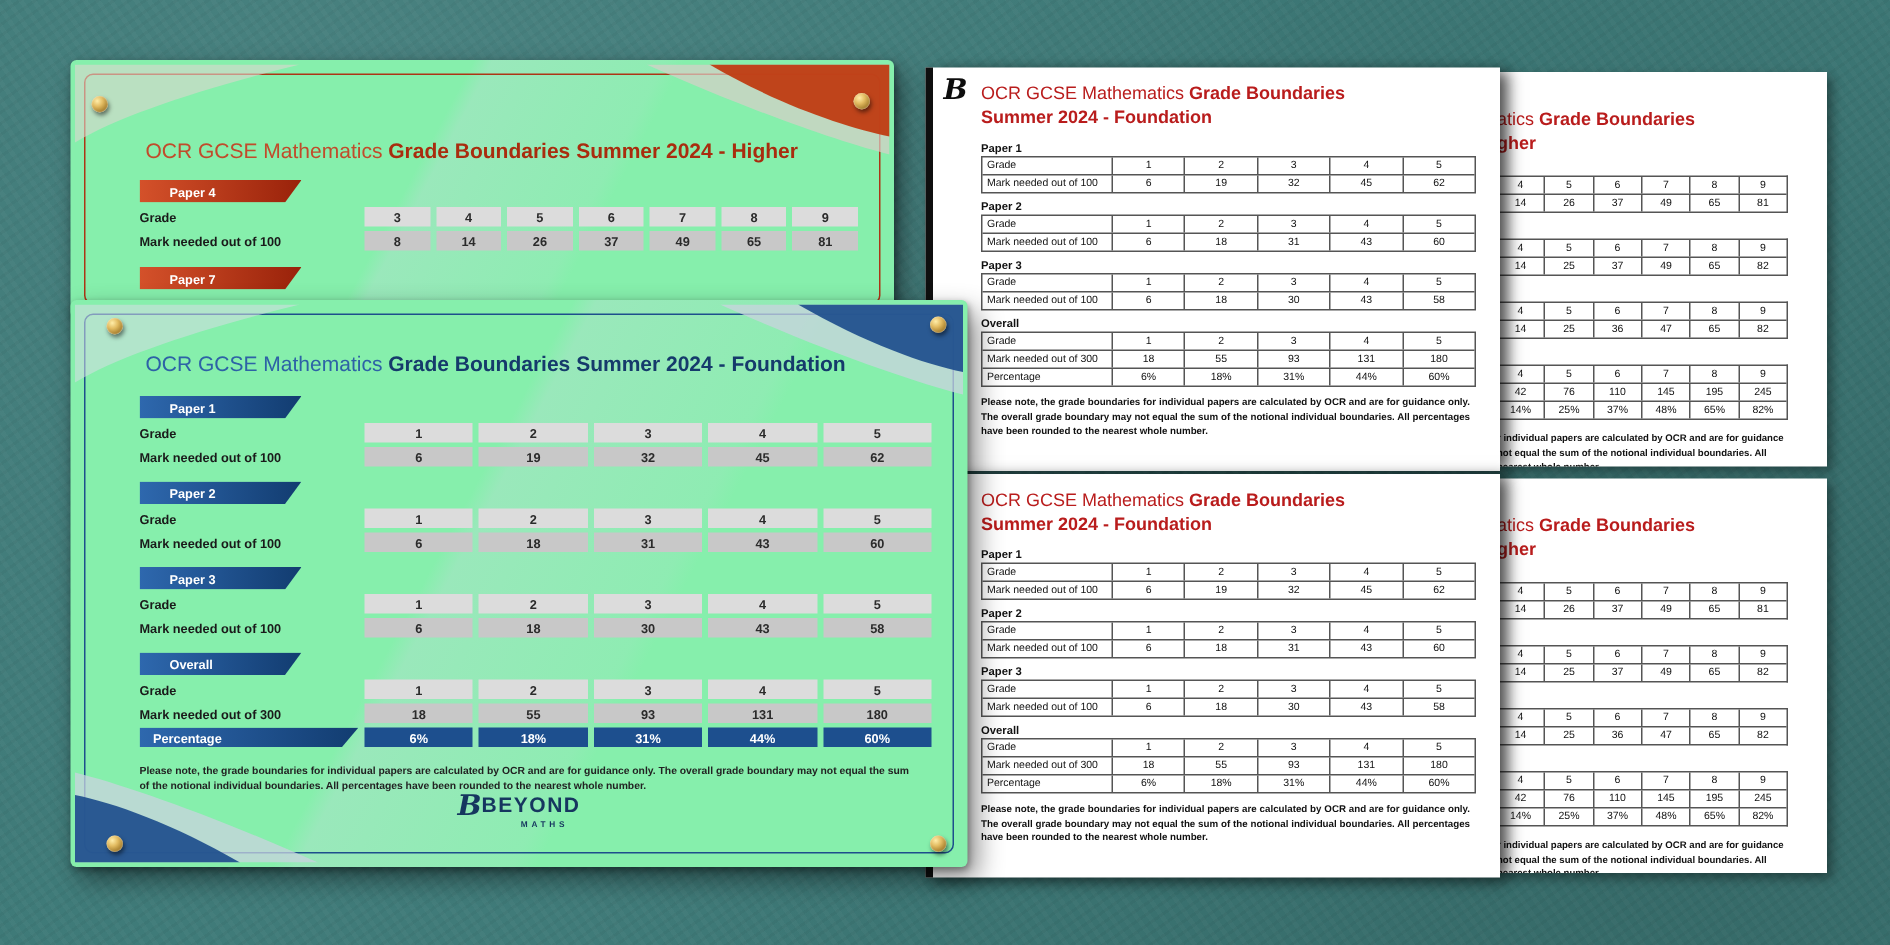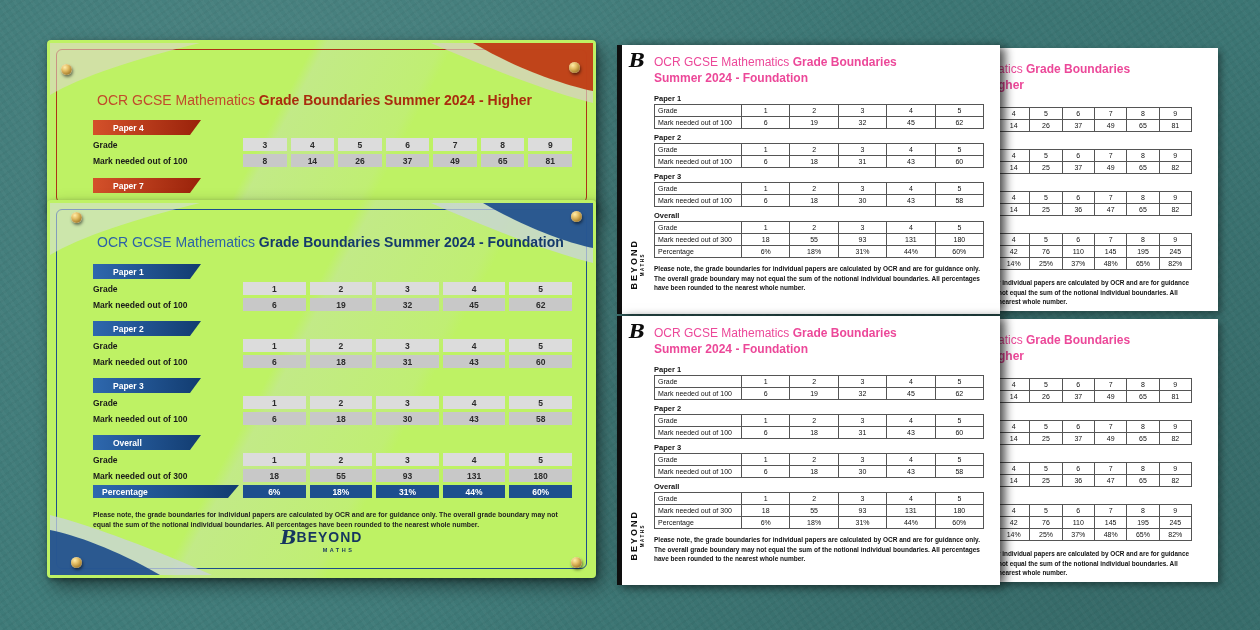--- a/index.html
+++ b/index.html
@@ -13,29 +13,29 @@
     background-color:#3e7a78;
     background-image:
       radial-gradient(circle at 22% 18%, rgba(255,255,255,.06), transparent 55%),
       radial-gradient(circle at 88% 85%, rgba(0,0,0,.14), transparent 60%),
       repeating-linear-gradient(55deg, rgba(255,255,255,.025) 0 3px, transparent 3px 7px),
       repeating-linear-gradient(-35deg, rgba(0,0,0,.035) 0 2px, transparent 2px 6px);
   }
 
   
   .card{
-    position:absolute;background:#bef264;border-radius:4px;
+    position:absolute;background:#86efac;border-radius:4px;
     box-shadow:6px 8px 18px rgba(0,0,0,.45), 1px 2px 5px rgba(0,0,0,.35);
   }
   .card::before{
     content:"";position:absolute;inset:0;border-radius:4px;pointer-events:none;
     background:linear-gradient(118deg, transparent 42%, rgba(205,214,226,.28) 44%, rgba(205,214,226,.12) 62%, transparent 64%);
   }
   .card-higher{left:47px;top:40px;width:549px;height:172px;z-index:1;}
-  .card-foundation{left:47px;top:200px;width:549px;height:378px;z-index:3;}
+  .card-foundation{left:47px;top:200px;width:598px;height:378px;z-index:3;}
   .frame{position:absolute;inset:9px;border:1.6px solid;border-radius:6px;z-index:2;}
   .card-higher .frame{border-color:#ad3415;}
   .card-foundation .frame{border-color:#1d4e8c;}
   .swoosh{position:absolute;z-index:3;}
   .swoosh.tr{right:3px;top:3px;}
   .swoosh.bl{left:3px;bottom:3px;}
   .swoosh.tl{left:3px;top:3px;}
   .pin{
     position:absolute;width:11px;height:11px;border-radius:50%;z-index:9;
     background:radial-gradient(circle at 35% 30%, #ffeda9 0%, #e3bc62 35%, #a9812f 70%, #6b5214 100%);
@@ -78,36 +78,36 @@
   .plogo-main{font-weight:800;font-size:14px;letter-spacing:1px;}
   .plogo-sub{display:block;font-size:5.5px;letter-spacing:2.5px;margin-top:1px;text-indent:34px;font-weight:700;}
 
   
   #doc-stack{position:absolute;left:617px;top:45px;width:601px;display:flex;flex-direction:column;gap:2px;z-index:2;}
   .spread{position:relative;width:601px;height:269px;}
   .sheet{position:absolute;background:#fff;}
   .sheet-right{
     left:381px;right:0;top:3px;bottom:3px;z-index:1;
     box-shadow:3px 3px 7px rgba(0,0,0,.4);
-    padding:14px 12px 4px 0;box-sizing:border-box;overflow:hidden;
+    padding:24px 12px 4px 0;box-sizing:border-box;overflow:hidden;
   }
   .sheet-left{
     left:0;top:0;width:383px;height:269px;z-index:2;display:flex;
     box-shadow:7px 0 10px -2px rgba(0,0,0,.55), 3px 4px 8px rgba(0,0,0,.35);
     box-sizing:border-box;
   }
   .edgebar{width:5px;background:#0f0f0f;flex:none;}
   .sideband{width:30px;flex:none;position:relative;}
   .blogo{margin-top:6px;text-align:center;font-family:"DejaVu Serif", serif;font-style:italic;font-weight:700;font-size:19px;color:#0d0d0d;line-height:1;}
   .vbrand{position:absolute;left:0;right:0;bottom:24px;display:flex;justify-content:center;align-items:center;gap:1px;}
   .vmain{writing-mode:vertical-rl;transform:rotate(180deg);font-weight:800;font-size:9px;letter-spacing:2px;color:#0d0d0d;}
   .vsub{writing-mode:vertical-rl;transform:rotate(180deg);font-size:4.5px;letter-spacing:1.5px;color:#0d0d0d;font-weight:700;}
   .pagebody{flex:1;padding:10px 16px 4px 2px;box-sizing:border-box;}
 
-  .dtitle{font-size:12px;color:#ec4899;line-height:1.3;margin:0 0 8px 0;}
+  .dtitle{font-size:12px;color:#b91c1c;line-height:1.3;margin:0 0 8px 0;}
   .dtitle .t-reg{font-weight:400;}
   .dtitle .t-bold{font-weight:700;}
   .tline2{display:block;}
 
   .dpaper{font-size:7.5px;font-weight:700;color:#111;margin:4px 0 1px;}
   .dtable{border:1px solid #555;margin:0 0 3px 0;}
   .drow{display:flex;height:11px;align-items:stretch;font-size:7px;color:#111;}
   .drow + .drow{border-top:1px solid #555;}
   .dlabel{width:86px;flex:none;display:flex;align-items:center;padding-left:3px;box-sizing:border-box;}
   .dcells{flex:1;display:flex;}

